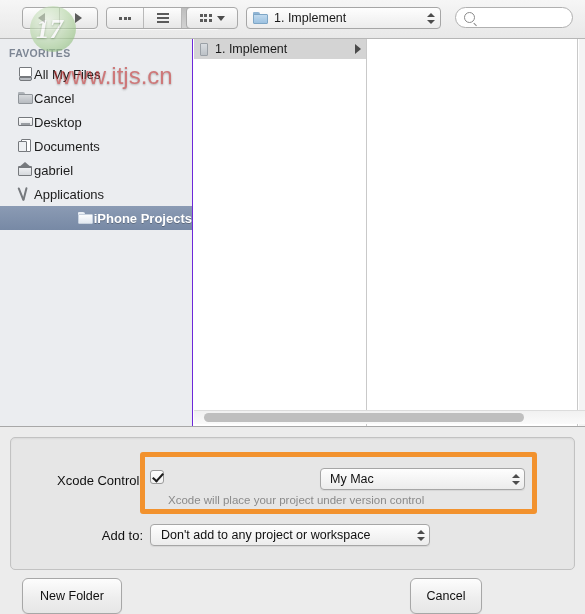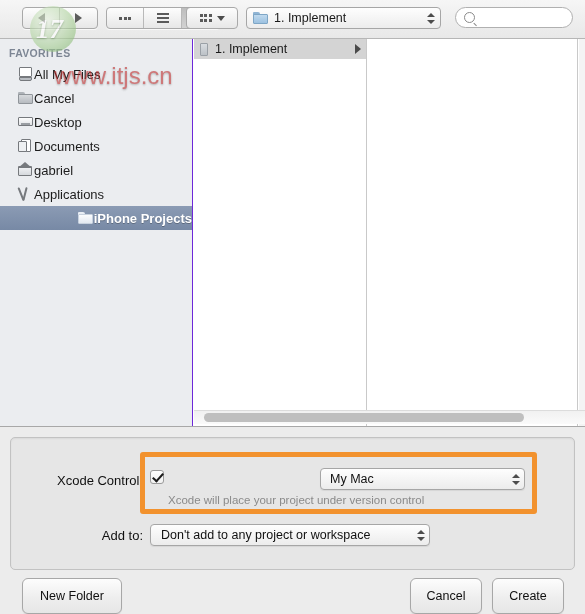--- a/index.html
+++ b/index.html
@@ -722,21 +722,20 @@
     <span class="stepper">
       <span class="up"></span>
         <span class="dn"></span>
     </span>
   </div>
 
   <div class="hl-box"></div>
 
   <div class="btn btn-newfolder">New Folder</div>
   <div class="btn btn-cancel">Cancel</div>
-  <div class="btn btn-create">Create</div>
 
   <div class="watermark">
     <div class="wm-logo"></div>
     <div class="wm-17">17</div>
     <div class="wm-url">www.itjs.cn</div>
   </div>
 
 </div>
 
 </body></html>

